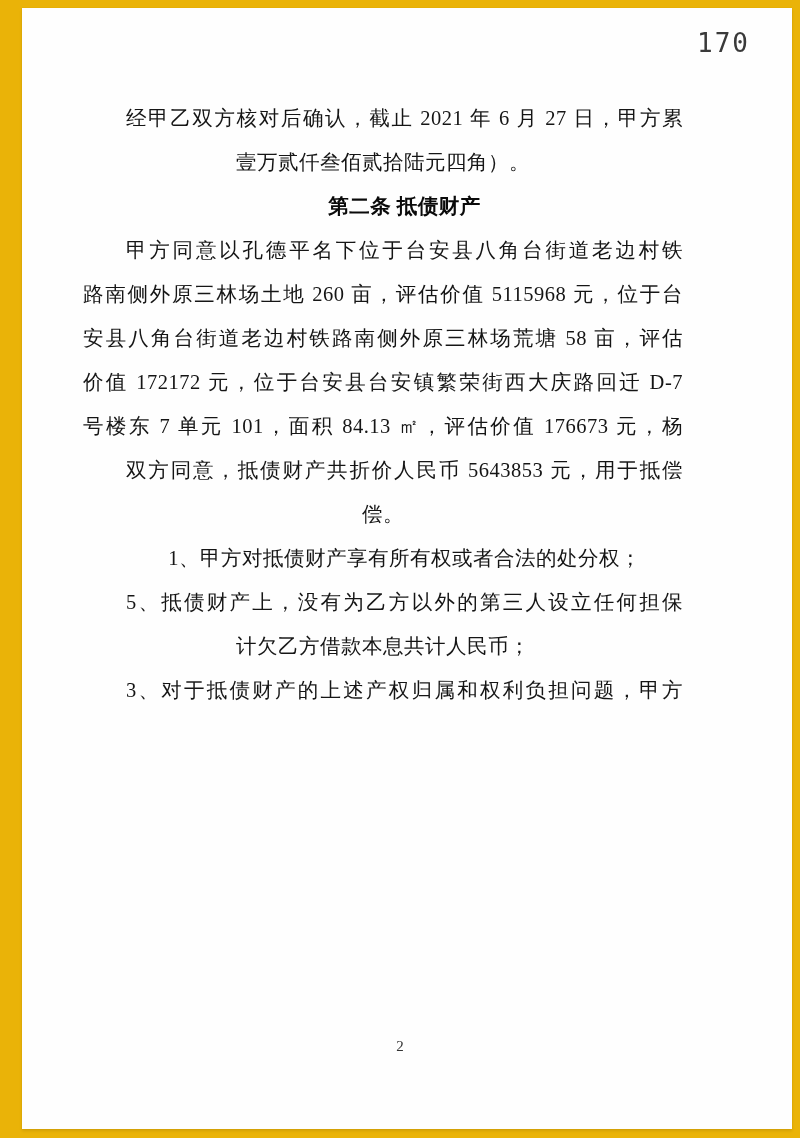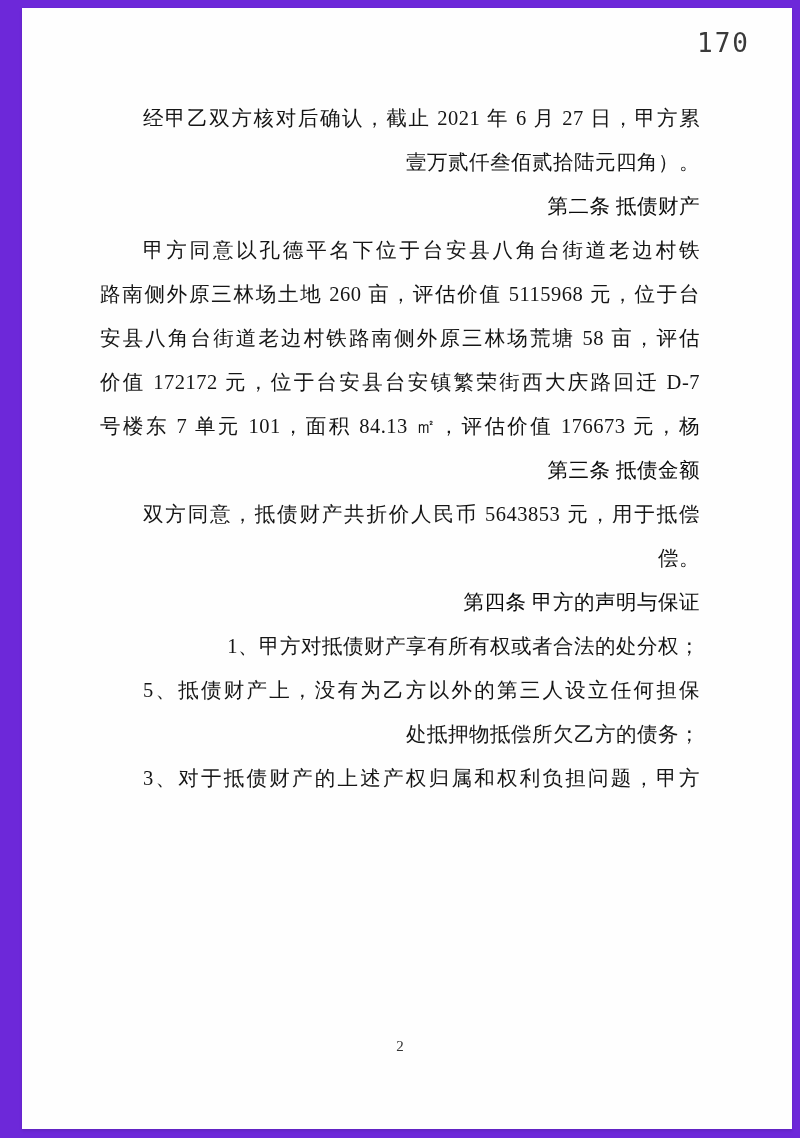--- a/index.html
+++ b/index.html
@@ -5,62 +5,62 @@
   * { margin: 0; padding: 0; box-sizing: border-box; }
   html, body {
     width: 800px; height: 1138px;
     background: #f0f0f0;
     font-family: "Liberation Serif", "DejaVu Serif", serif;
     overflow: hidden;
   }
   .canvas {
     position: relative;
     width: 800px; height: 1138px;
-    background: #6d28d9;
+    background: #eab308;
   }
   .paper {
     position: absolute;
     left: 22px; top: 8px;
     width: 770px; height: 1121px;
     background: #fefefe;
     box-shadow: 0 2px 3px rgba(0,0,0,0.10), 0 0 1px rgba(0,0,0,0.08);
   }
   .stamp {
     position: absolute;
     top: 20px; right: 42px;
     font-family: "DejaVu Sans Mono", monospace;
     font-size: 26px;
     letter-spacing: 2px;
     color: #3a3a3a;
   }
   .textblock {
     position: absolute;
-    left: 78px; top: 88px;
+    left: 61px; top: 88px;
     width: 600px;
   }
   .line {
     width: 600px;
     height: 44px;
     line-height: 44px;
     font-size: 20.5px;
     color: #151515;
     letter-spacing: 0.5px;
     white-space: nowrap;
     overflow: visible;
-    text-align: right;
+    text-align: center;
   }
   .line.justify {
     white-space: normal;
     text-align: justify;
     text-align-last: justify;
     overflow: hidden;
   }
   .line.indent { padding-left: 43px; }
   .line.indent.justify { text-indent: 0; }
-  .line.heading { font-weight: 400; color: #0a0a0a; }
+  .line.heading { font-weight: 700; color: #0a0a0a; }
   .pagenum {
     position: absolute;
     left: 78px; top: 1030px;
     width: 600px;
     text-align: center;
     font-size: 15px;
     color: #333;
     font-family: "Liberation Serif", "DejaVu Serif", serif;
   }
 </style>
@@ -74,26 +74,24 @@
 
     <div class="textblock">
       <div class="line indent justify">经甲乙双方核对后确认，截止 2021 年 6 月 27 日，甲方累</div>
       <div class="line">壹万贰仟叁佰贰拾陆元四角）。</div>
       <div class="line heading indent">第二条 抵债财产</div>
       <div class="line indent justify">甲方同意以孔德平名下位于台安县八角台街道老边村铁</div>
       <div class="line justify">路南侧外原三林场土地 260 亩，评估价值 5115968 元，位于台</div>
       <div class="line justify">安县八角台街道老边村铁路南侧外原三林场荒塘 58 亩，评估</div>
       <div class="line justify">价值 172172 元，位于台安县台安镇繁荣街西大庆路回迁 D-7</div>
       <div class="line justify">号楼东 7 单元 101，面积 84.13 ㎡，评估价值 176673 元，杨</div>
-      <div class="line heading indent">第三条  抵债金额</div>
       <div class="line indent justify">双方同意，抵债财产共折价人民币 5643853 元，用于抵偿</div>
       <div class="line">偿。</div>
-      <div class="line heading">第四条  甲方的声明与保证</div>
       <div class="line indent">1、甲方对抵债财产享有所有权或者合法的处分权；</div>
       <div class="line indent justify">5、抵债财产上，没有为乙方以外的第三人设立任何担保</div>
-      <div class="line">处抵押物抵偿所欠乙方的债务；</div>
+      <div class="line">计欠乙方借款本息共计人民币；</div>
       <div class="line indent justify">3、对于抵债财产的上述产权归属和权利负担问题，甲方</div>
     </div>
 
     <div class="pagenum">2</div>
 
   </div>
 </div>
 
 </body></html>

